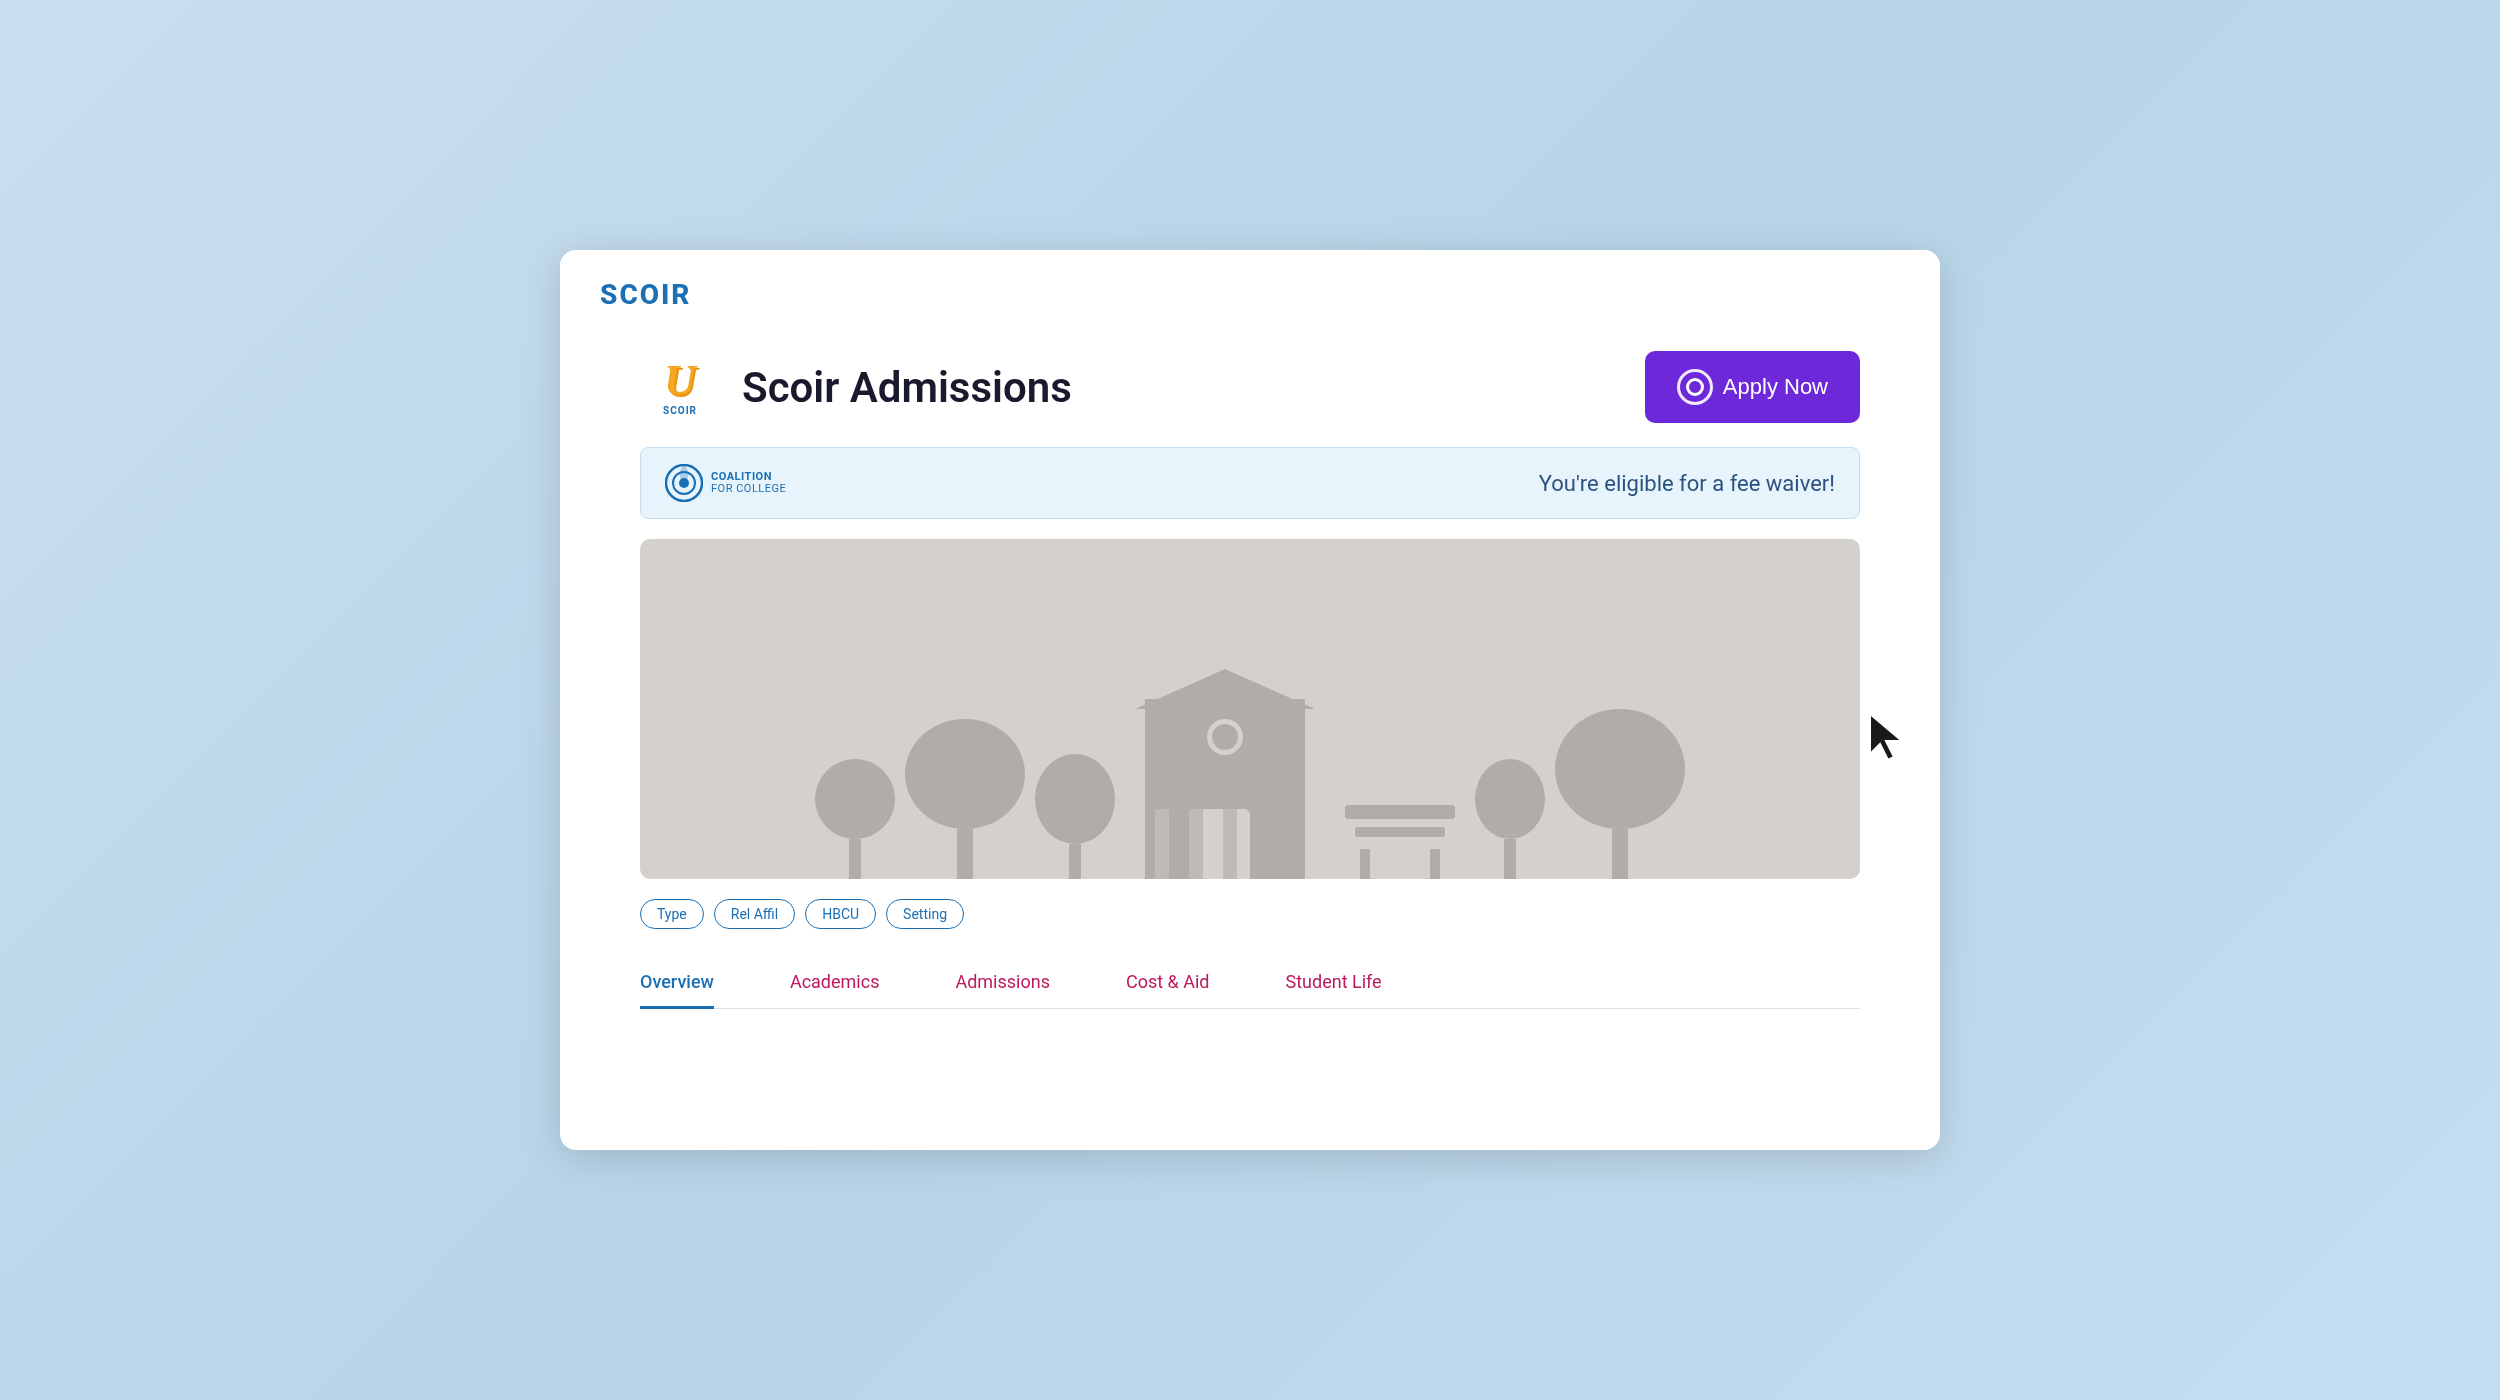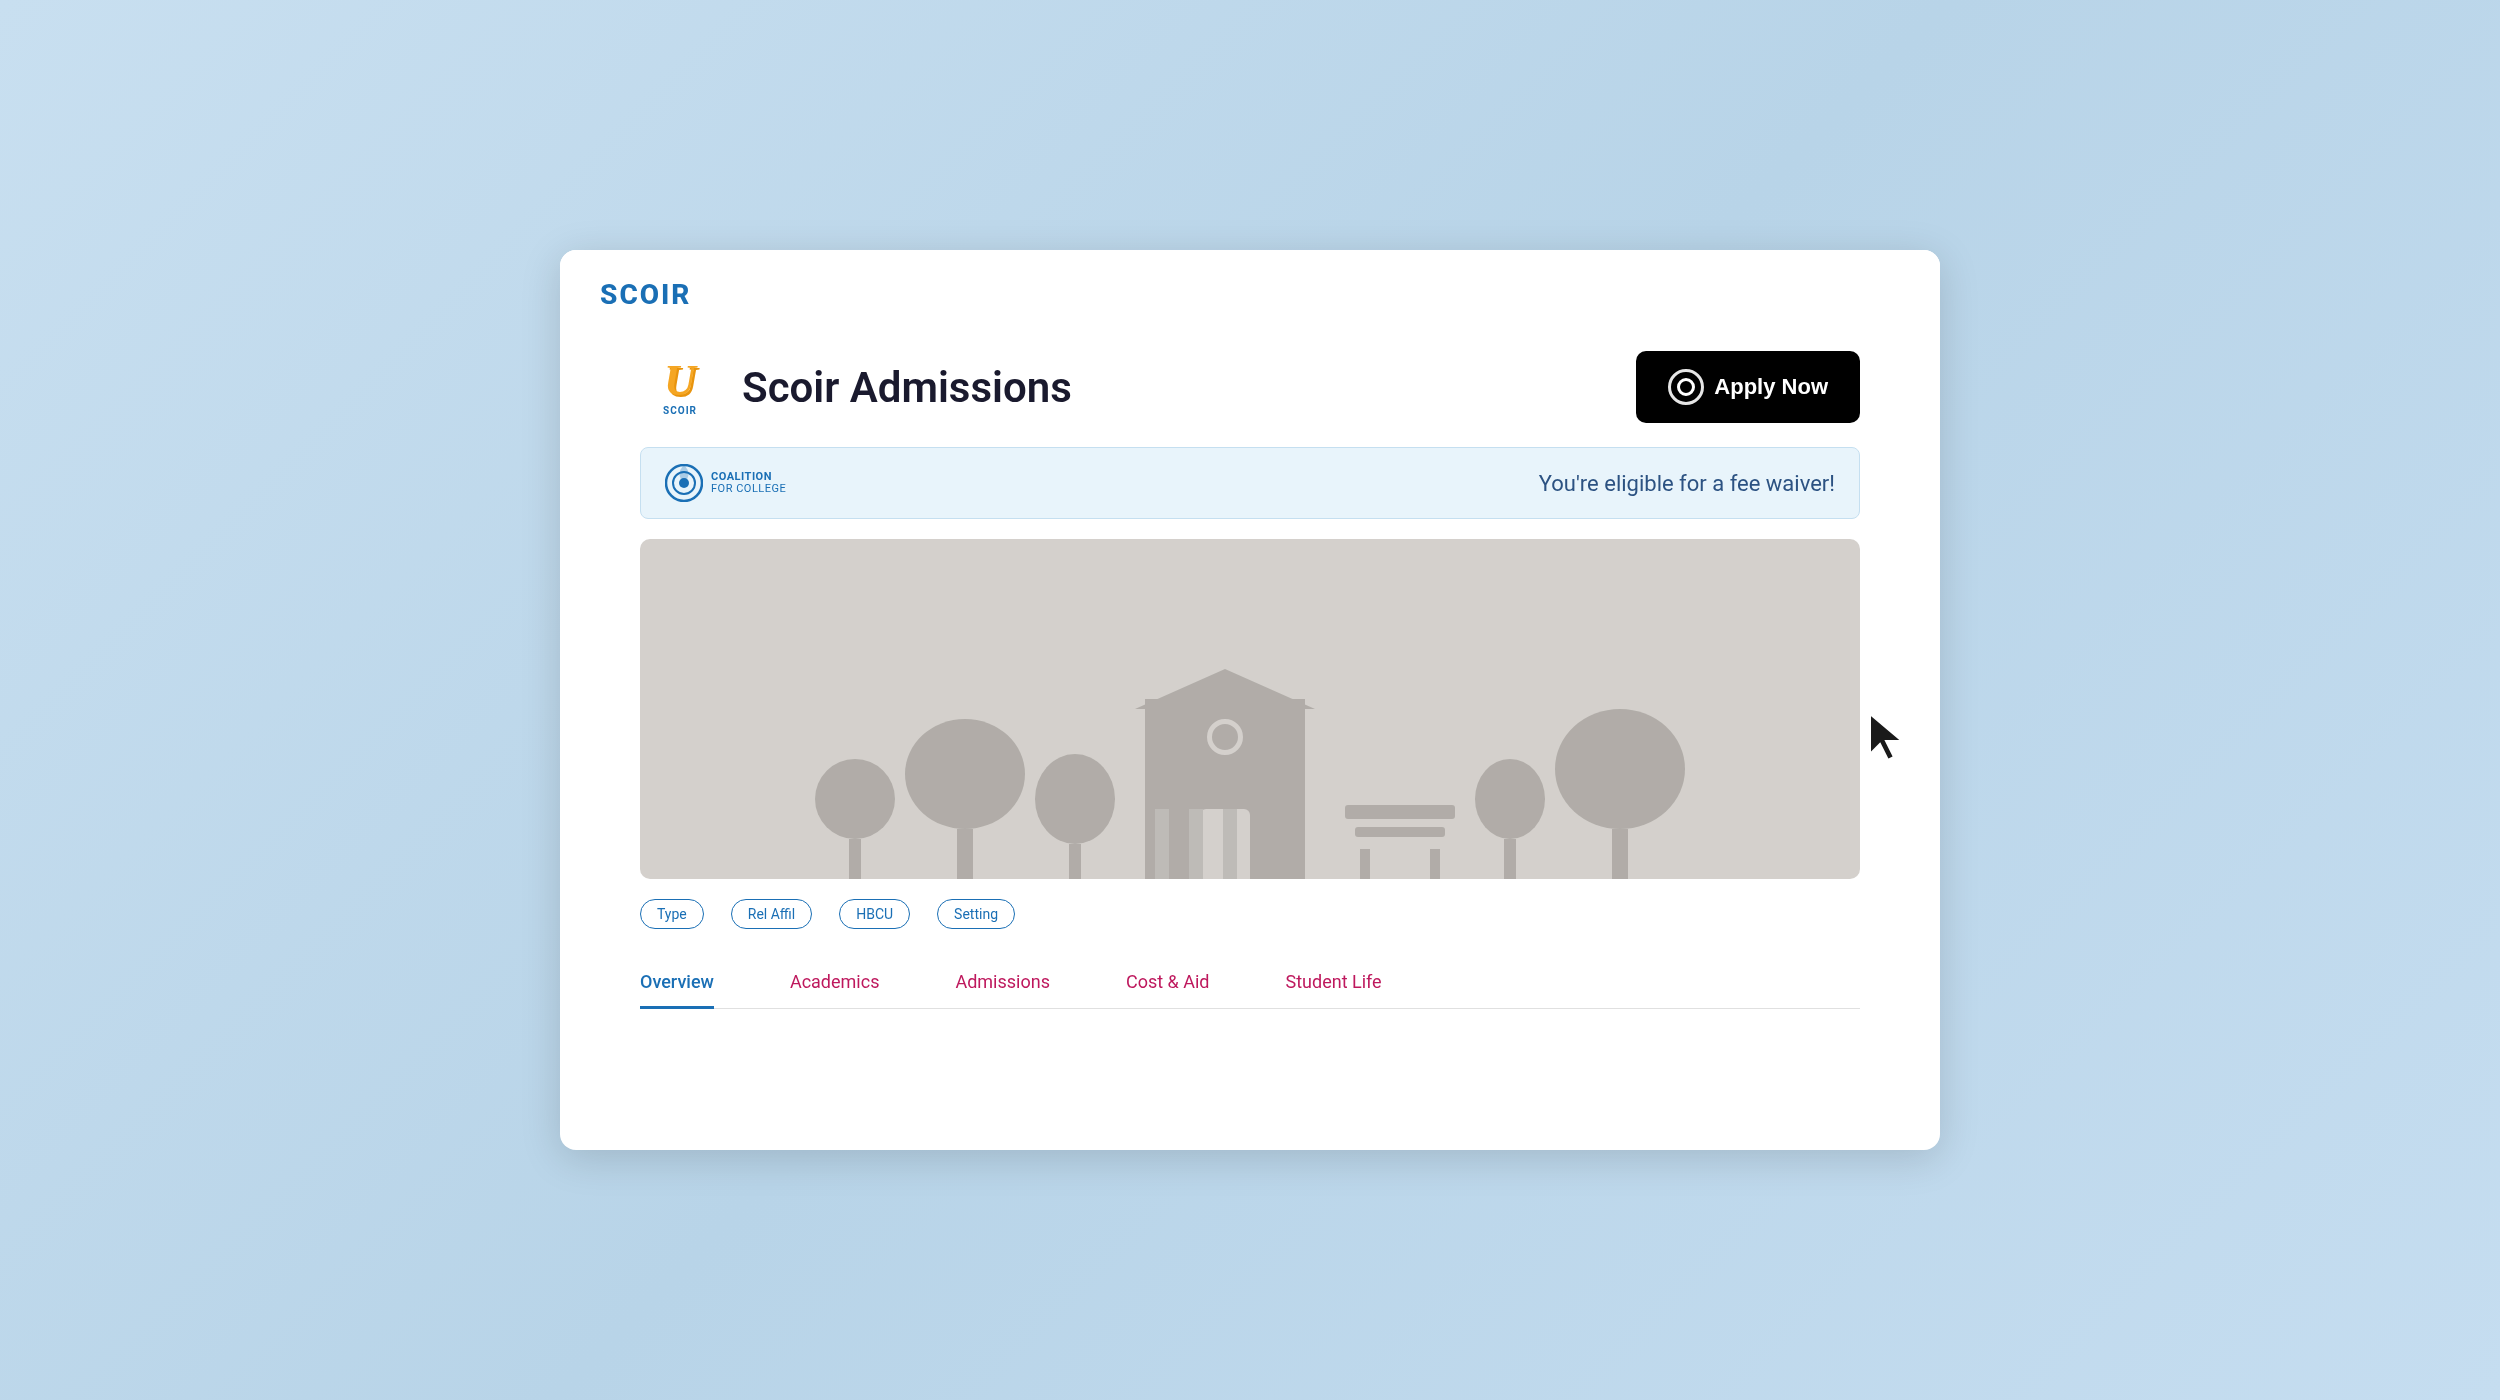--- a/index.html
+++ b/index.html
@@ -88,27 +88,27 @@
       font-size: 42px;
       font-weight: 600;
       color: #1a1a2e;
     }
 
     
     .apply-now-btn {
       display: flex;
       align-items: center;
       gap: 10px;
-      background: #000000;
+      background: #6d28d9;
       color: #fff;
       border: none;
       border-radius: 10px;
       padding: 18px 32px;
       font-size: 22px;
-      font-weight: 700;
+      font-weight: 400;
       cursor: pointer;
       white-space: nowrap;
     }
 
     .apply-now-icon {
       width: 36px;
       height: 36px;
       border-radius: 50%;
       border: 3px solid rgba(255,255,255,0.9);
       display: flex;
@@ -210,21 +210,21 @@
     }
 
     .tree-trunk {
       background: #999590;
       width: 12px;
     }
 
     
     .tags-row {
       display: flex;
-      gap: 27px;
+      gap: 10px;
       margin-bottom: 28px;
       text-align: right;
     }
 
     .tag {
       padding: 6px 16px;
       border: 1.5px solid #1a6fb5;
       border-radius: 20px;
       font-size: 14px;
       color: #1a6fb5;

